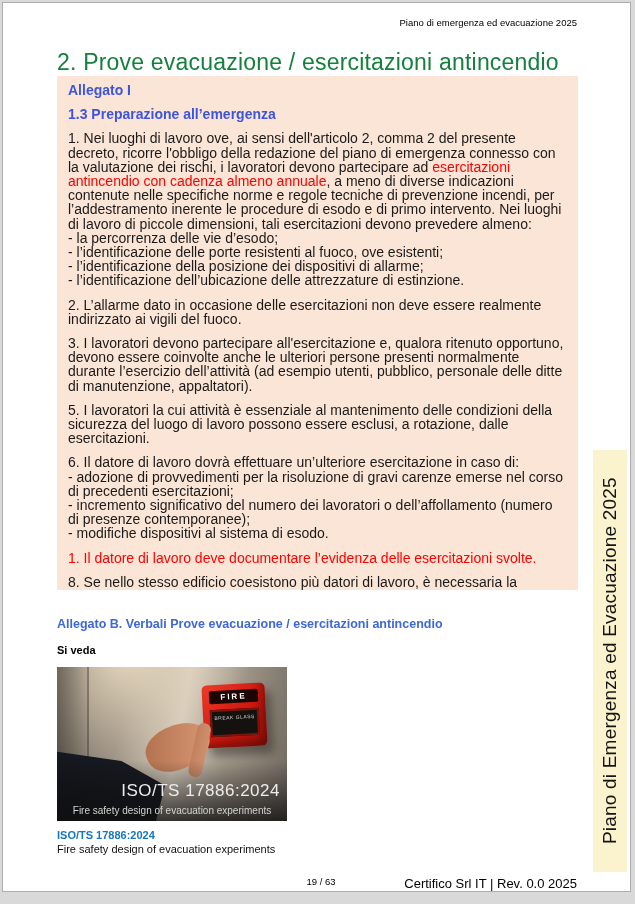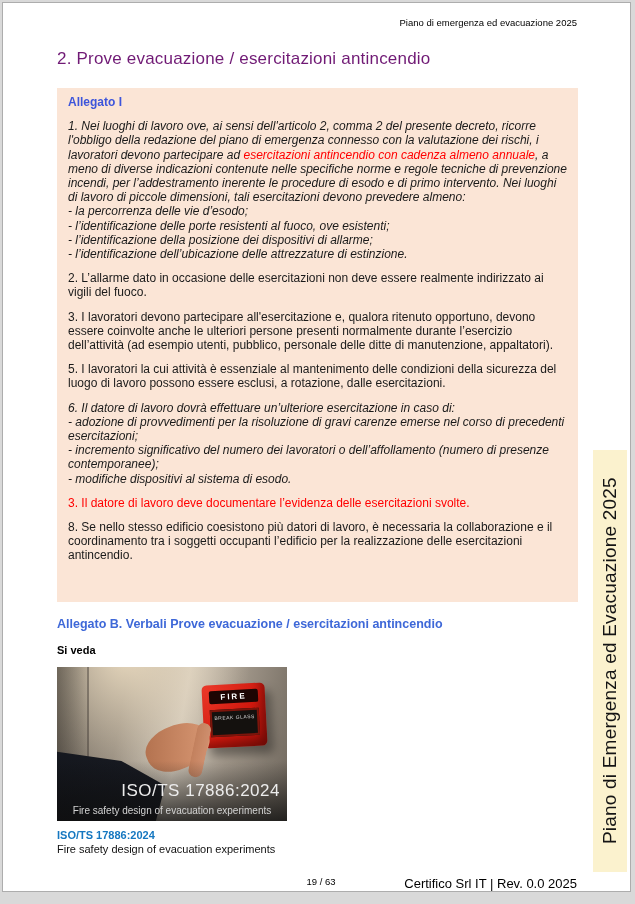--- a/index.html
+++ b/index.html
@@ -11,30 +11,30 @@
   }
   .page{
     position:absolute;left:2px;top:2px;width:629px;height:890px;
     background:#ffffff;border:1px solid #adadad;box-sizing:border-box;
   }
   .header-right{
     position:absolute;top:17px;right:58px;font-size:9.5px;color:#000;
   }
   .title{
     position:absolute;left:57px;top:49px;margin:0;
-    font-size:17px;font-weight:400;color:#701a75;letter-spacing:.2px;text-align:right;
+    font-size:23px;font-weight:400;color:#15803d;letter-spacing:.2px;text-align:right;
   }
   .box{
-    position:absolute;left:57px;top:88px;width:521px;height:514px;
+    position:absolute;left:57px;top:76px;width:521px;height:514px;
     background:#fbe5d6;box-sizing:border-box;padding:7px 11px 6px 11px;
-    font-size:12px;line-height:14.2px;overflow:hidden;
+    font-size:14px;line-height:14.2px;overflow:hidden;
   }
   .box .bh{font-weight:bold;color:#3d55db;margin:0 0 10px 0;}
   .box p{margin:0 0 10px 0;}
-  .box .grp{margin:0 0 10px 0;font-style:italic;}
+  .box .grp{margin:0 0 10px 0;}
   .box .grp div{margin:0;}
   .red{color:#ff0000;}
   .box p.lastp{margin-bottom:0;}
   .h-allegato-b{
     position:absolute;left:57px;top:617px;margin:0;
     font-size:12.5px;font-weight:bold;color:#3e68d8;
   }
   .si-veda{
     position:absolute;left:57px;top:644px;font-size:11px;font-weight:bold;color:#000;
   }
@@ -127,20 +127,21 @@
 <body>
 
 <div class="page"></div>
 
 <div class="header-right">Piano di emergenza ed evacuazione 2025</div>
 
 <h1 class="title">2. Prove evacuazione / esercitazioni antincendio</h1>
 
 <div class="box">
   <div class="bh">Allegato I</div>
+  <div class="bh">1.3 Preparazione all’emergenza</div>
 
   <div class="grp">
     <div>
       <span>1. Nei luoghi di lavoro ove, ai sensi dell'articolo 2, comma 2 del presente decreto, ricorre l'obbligo della redazione del piano di emergenza connesso con la valutazione dei rischi, i lavoratori devono partecipare ad </span><span class="red">esercitazioni antincendio con cadenza almeno annuale</span><span>, a meno di diverse indicazioni contenute nelle specifiche norme e regole tecniche di prevenzione incendi, per l’addestramento inerente le procedure di esodo e di primo intervento. Nei luoghi di lavoro di piccole dimensioni, tali esercitazioni devono prevedere almeno:</span>
     </div>
     <div>- la percorrenza delle vie d’esodo;</div>
     <div>- l’identificazione delle porte resistenti al fuoco, ove esistenti;</div>
     <div>- l’identificazione della posizione dei dispositivi di allarme;</div>
     <div>- l’identificazione dell’ubicazione delle attrezzature di estinzione.</div>
   </div>
@@ -149,21 +150,21 @@
   <p>3. I lavoratori devono partecipare all'esercitazione e, qualora ritenuto opportuno, devono essere coinvolte anche le ulteriori persone presenti normalmente durante l’esercizio dell’attività (ad esempio utenti, pubblico, personale delle ditte di manutenzione, appaltatori).</p>
   <p>5. I lavoratori la cui attività è essenziale al mantenimento delle condizioni della sicurezza del luogo di lavoro possono essere esclusi, a rotazione, dalle esercitazioni.</p>
 
   <div class="grp">
     <div>6. Il datore di lavoro dovrà effettuare un’ulteriore esercitazione in caso di:</div>
     <div>- adozione di provvedimenti per la risoluzione di gravi carenze emerse nel corso di precedenti esercitazioni;</div>
     <div>- incremento significativo del numero dei lavoratori o dell’affollamento (numero di presenze contemporanee);</div>
     <div>- modifiche dispositivi al sistema di esodo.</div>
   </div>
 
-  <p class="red">3. Il datore di lavoro deve documentare l’evidenza delle esercitazioni svolte.</p>
+  <p class="red">1. Il datore di lavoro deve documentare l’evidenza delle esercitazioni svolte.</p>
   <p class="lastp">8. Se nello stesso edificio coesistono più datori di lavoro, è necessaria la collaborazione e il coordinamento tra i soggetti occupanti l’edificio per la realizzazione delle esercitazioni antincendio.</p>
 </div>
 
 <h2 class="h-allegato-b">Allegato B. Verbali Prove evacuazione / esercitazioni antincendio</h2>
 
 <div class="si-veda">Si veda</div>
 
 <div class="photo">
   <div class="photo-light"></div>
   <div class="door-shade"></div>

